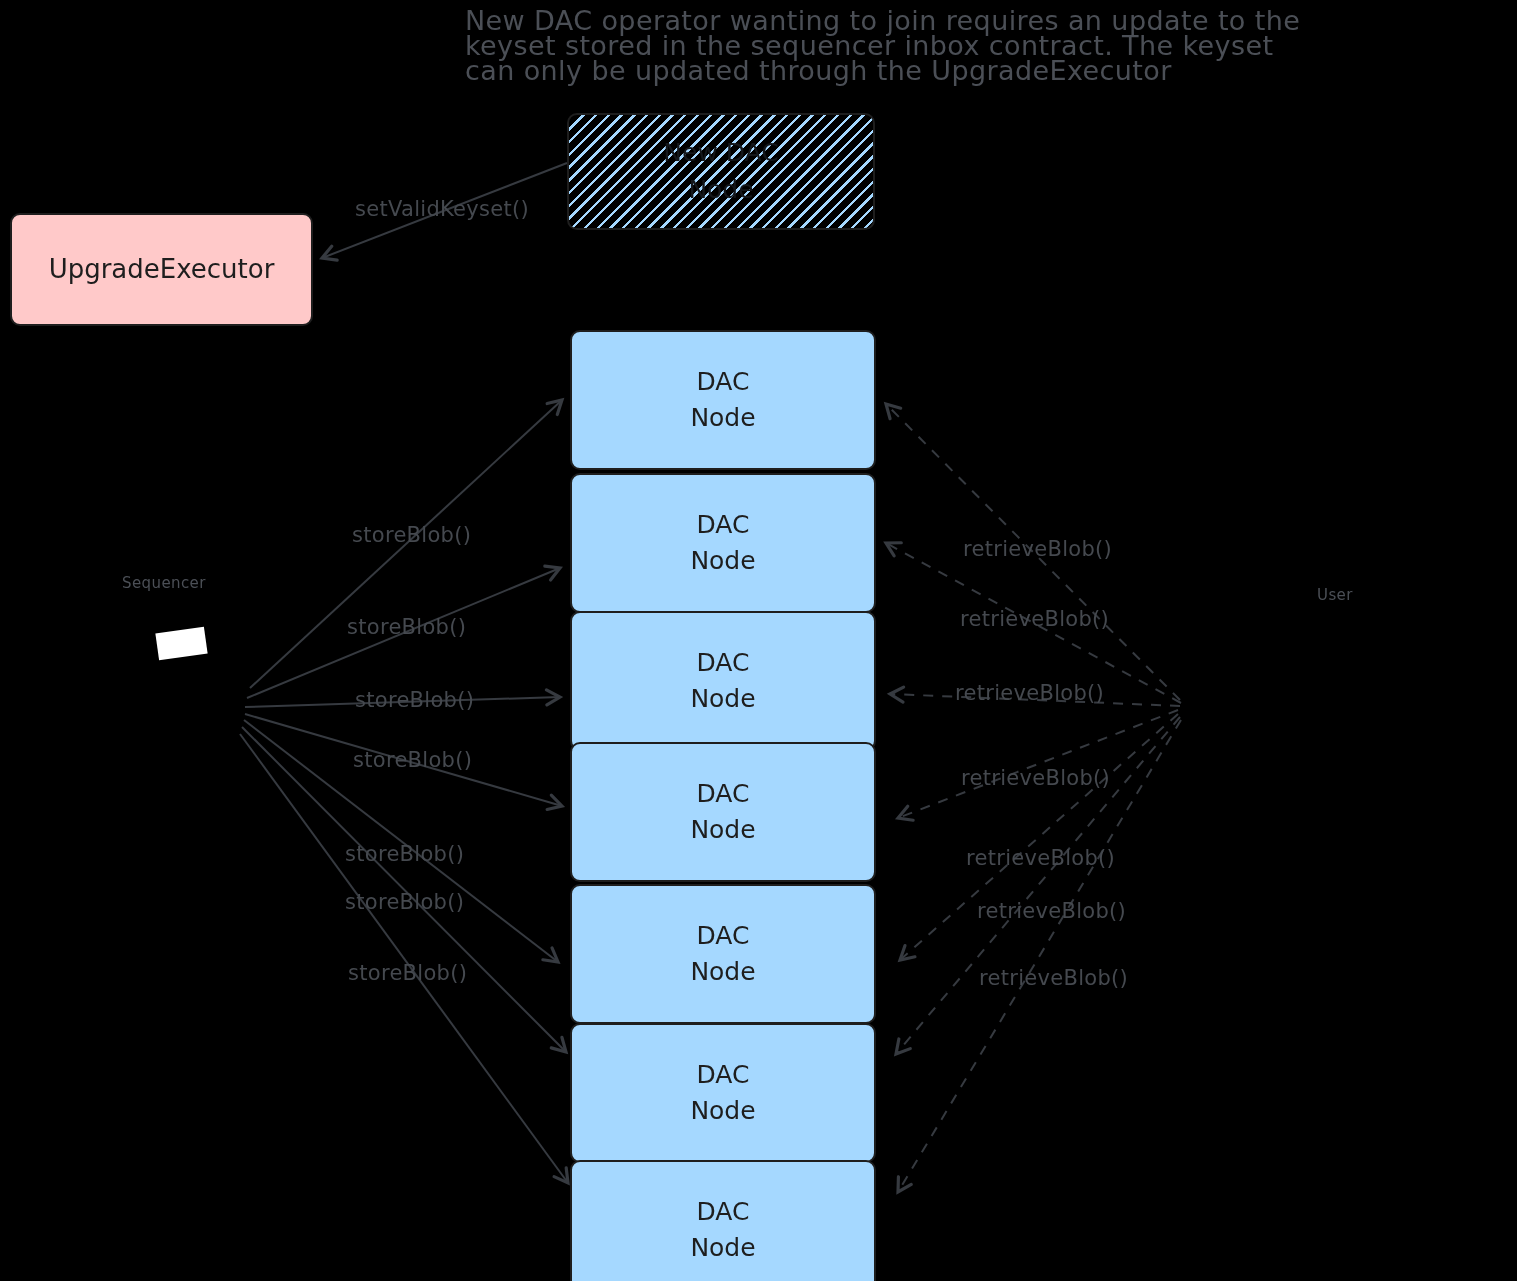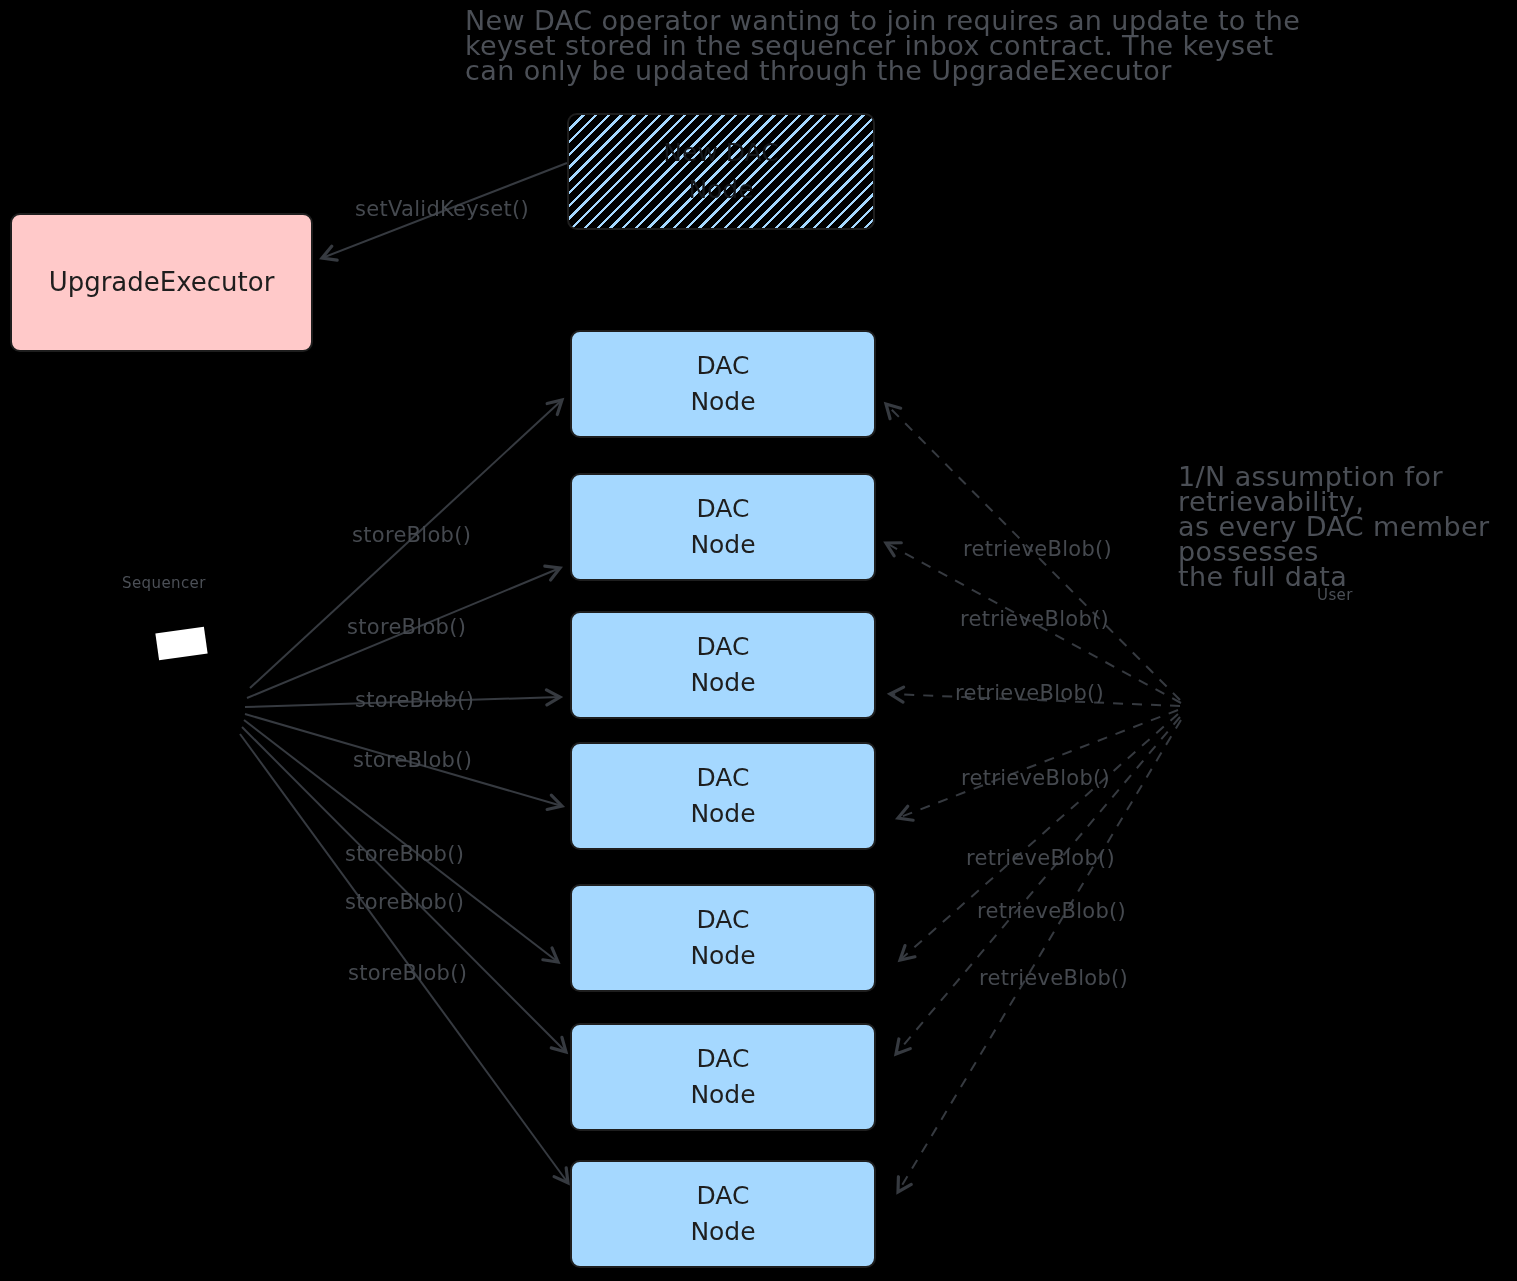--- a/index.html
+++ b/index.html
@@ -52,38 +52,38 @@
     text-align: center;
     border-radius: 10px;
   }
   .box span {
     white-space: pre-line;
     line-height: 1.45;
   }
   .blue {
     left: 570px;
     width: 306px;
-    height: 108px;
+    height: 140px;
     background: #a5d8ff;
     border: 2px solid #1e1e1e;
     color: #1e1e1e;
     font-size: 25px;
   }
   .n1 { top: 330px; }
   .n2 { top: 473px; }
   .n3 { top: 611px; }
   .n4 { top: 742px; }
   .n5 { top: 884px; }
   .n6 { top: 1023px; }
   .n7 { top: 1160px; }
   #executor-box {
     left: 10px;
     top: 213px;
     width: 303px;
-    height: 139px;
+    height: 113px;
     background: #ffc9c9;
     border: 2px solid #1e1e1e;
     color: #1e1e1e;
     font-size: 26px;
   }
   #new-dac-box {
     left: 567px;
     top: 113px;
     width: 308px;
     height: 117px;
@@ -184,23 +184,20 @@
   <div class="box" id="executor-box">
     <span>UpgradeExecutor</span>
   </div>
 
   <div class="edge-label" id="setvalidkeyset-label">setValidKeyset()</div>
 
   <div class="entity-label" id="sequencer-label">Sequencer</div>
   <div id="sequencer-icon"></div>
 
 
-  <div class="note" id="right-note">1/N assumption for retrievability,
-as every DAC member possesses
-the full data</div>
 
   <div class="entity-label" id="user-label">User</div>
   <div id="user-icon"></div>
 
   <div class="box blue n1">
     <span>DAC
 Node</span>
   </div>
   <div class="box blue n2">
     <span>DAC

